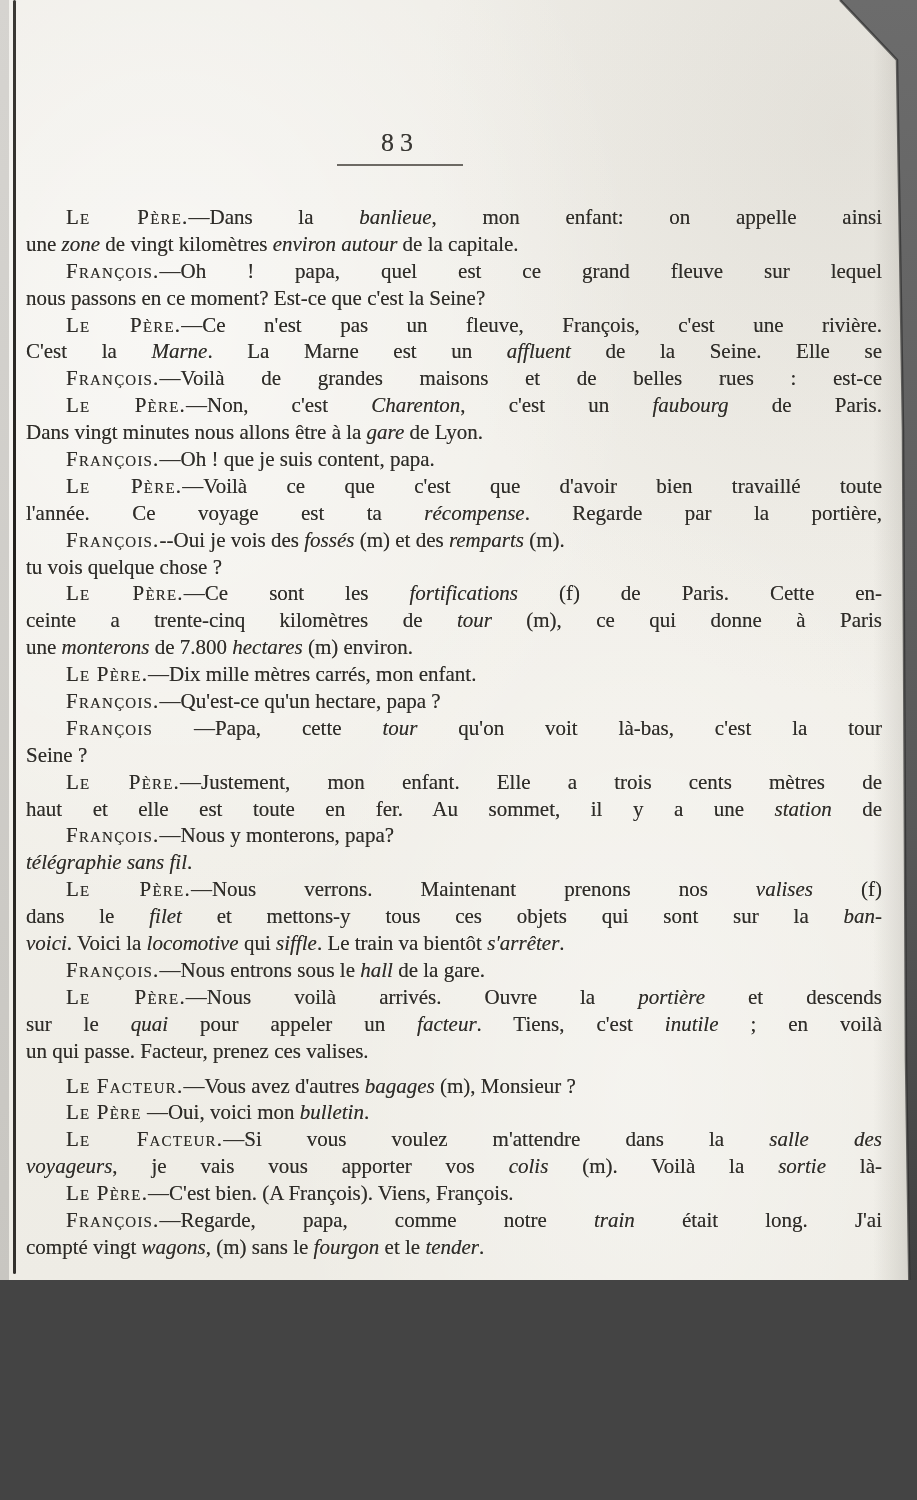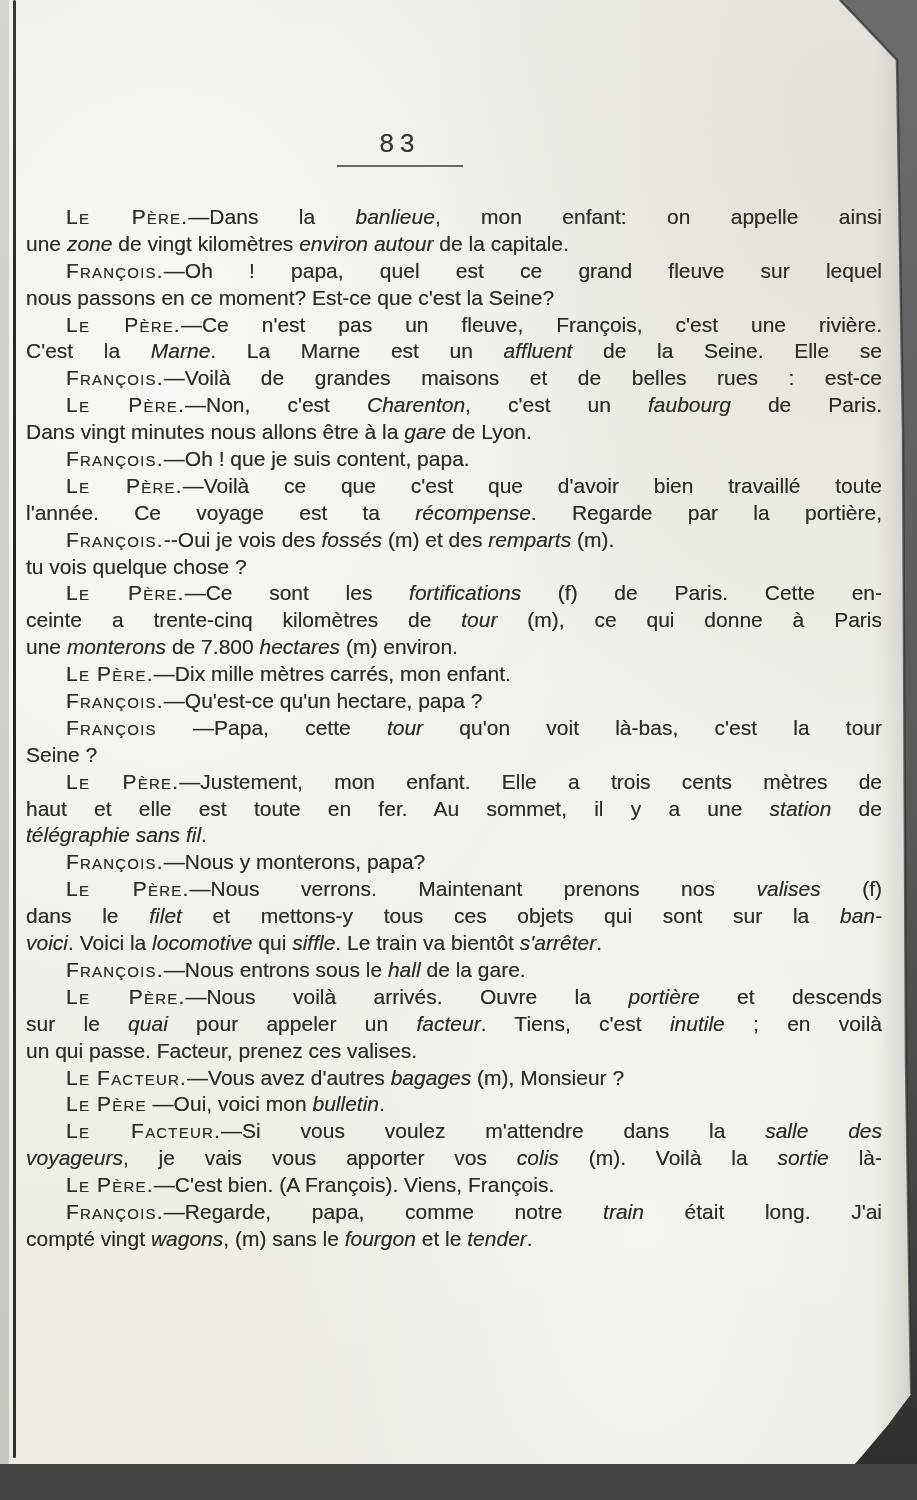--- a/index.html
+++ b/index.html
@@ -1,19 +1,19 @@
 <!DOCTYPE html>
 <html><head>
 <meta charset="utf-8">
 <style>
   html,body { margin:0; padding:0; background:#444; }
   .stage {
-    position:relative; width:917px; height:1464px; overflow:hidden;
+    position:relative; width:917px; height:1280px; overflow:hidden;
     background:#5e5e5e;
-    font-family:Liberation Sans, sans-serif;
+    font-family:Liberation Serif, serif;
   }
   
   .paper {
     position:absolute; inset:0;
     background:
       radial-gradient(ellipse at 18% 25%, rgba(255,255,255,0.55), rgba(255,255,255,0) 45%),
       radial-gradient(ellipse at 70% 85%, rgba(255,255,255,0.35), rgba(255,255,255,0) 40%),
       radial-gradient(ellipse at 92% 10%, rgba(190,186,176,0.25), rgba(190,186,176,0) 35%),
       linear-gradient(180deg,#efede7 0%, #f2f0ea 55%, #eeece5 100%);
     color:#2e2c28;
@@ -45,21 +45,21 @@
   }
   
   .dialogue {
     position:absolute; left:26px; width:856px; top:204px;
     font-size:21px; line-height:26.9px;
     text-shadow:0 0 0.4px rgba(46,44,40,0.55);
   }
   .line { text-align:justify; text-align-last:justify; text-justify:inter-word; height:26.9px; }
   .line.para-end { text-align-last:left; }
   .line.indent { text-indent:40px; }
-  .line.gap { margin-top:0; }
+  .line.gap { margin-top:8px; }
   .sc { font-variant:small-caps; letter-spacing:1.2px; }
   .it { font-style:italic; }
   
   .backdrop { position:absolute; inset:0; pointer-events:none; }
 </style>
 </head>
 <body>
 
 <div class="stage">
   <div class="paper">
@@ -86,22 +86,22 @@
         <div class="line para-end"><span class="tx">tu vois quelque chose ?</span></div>
         <div class="line indent"><span class="sc">Le Père.</span><span class="tx">—Ce sont les </span><span class="it">fortifications</span><span class="tx"> (f) de Paris. Cette en-</span></div>
         <div class="line"><span class="tx">ceinte a trente-cinq kilomètres de </span><span class="it">tour</span><span class="tx"> (m), ce qui donne à Paris</span></div>
         <div class="line para-end"><span class="tx">une </span><span class="it">monterons</span><span class="tx"> de 7.800 </span><span class="it">hectares</span><span class="tx"> (m) environ.</span></div>
         <div class="line indent para-end"><span class="sc">Le Père.</span><span class="tx">—Dix mille mètres carrés, mon enfant.</span></div>
         <div class="line indent para-end"><span class="sc">François.</span><span class="tx">—Qu'est-ce qu'un hectare, papa ?</span></div>
         <div class="line indent"><span class="sc">François</span><span class="tx"> —Papa, cette </span><span class="it">tour</span><span class="tx"> qu'on voit là-bas, c'est la tour</span></div>
         <div class="line para-end"><span class="tx">Seine ?</span></div>
         <div class="line indent"><span class="sc">Le Père.</span><span class="tx">—Justement, mon enfant. Elle a trois cents mètres de</span></div>
         <div class="line"><span class="tx">haut et elle est toute en fer. Au sommet, il y a une </span><span class="it">station</span><span class="tx"> de</span></div>
+        <div class="line indent para-end"><span class="sc">François.</span><span class="tx">—Nous y monterons, papa?</span></div>
         <div class="line para-end"><span class="it">télégraphie sans fil</span><span class="tx">.</span></div>
-        <div class="line indent para-end"><span class="sc">François.</span><span class="tx">—Nous y monterons, papa?</span></div>
         <div class="line indent"><span class="sc">Le Père.</span><span class="tx">—Nous verrons. Maintenant prenons nos </span><span class="it">valises</span><span class="tx"> (f)</span></div>
         <div class="line"><span class="tx">dans le </span><span class="it">filet</span><span class="tx"> et mettons-y tous ces objets qui sont sur la </span><span class="it">ban-</span></div>
         <div class="line para-end"><span class="it">voici</span><span class="tx">. Voici la </span><span class="it">locomotive</span><span class="tx"> qui </span><span class="it">siffle</span><span class="tx">. Le train va bientôt </span><span class="it">s'arrêter</span><span class="tx">.</span></div>
         <div class="line indent para-end"><span class="sc">François.</span><span class="tx">—Nous entrons sous le </span><span class="it">hall</span><span class="tx"> de la gare.</span></div>
         <div class="line indent"><span class="sc">Le Père.</span><span class="tx">—Nous voilà arrivés. Ouvre la </span><span class="it">portière</span><span class="tx"> et descends</span></div>
         <div class="line"><span class="tx">sur le </span><span class="it">quai</span><span class="tx"> pour appeler un </span><span class="it">facteur</span><span class="tx">. Tiens, c'est </span><span class="it">inutile</span><span class="tx"> ; en voilà</span></div>
         <div class="line para-end"><span class="tx">un qui passe. Facteur, prenez ces valises.</span></div>
         <div class="line indent para-end gap"><span class="sc">Le Facteur.</span><span class="tx">—Vous avez d'autres </span><span class="it">bagages</span><span class="tx"> (m), Monsieur ?</span></div>
         <div class="line indent para-end"><span class="sc">Le Père</span><span class="tx"> —Oui, voici mon </span><span class="it">bulletin</span><span class="tx">.</span></div>
         <div class="line indent"><span class="sc">Le Facteur.</span><span class="tx">—Si vous voulez m'attendre dans la </span><span class="it">salle des</span></div>

